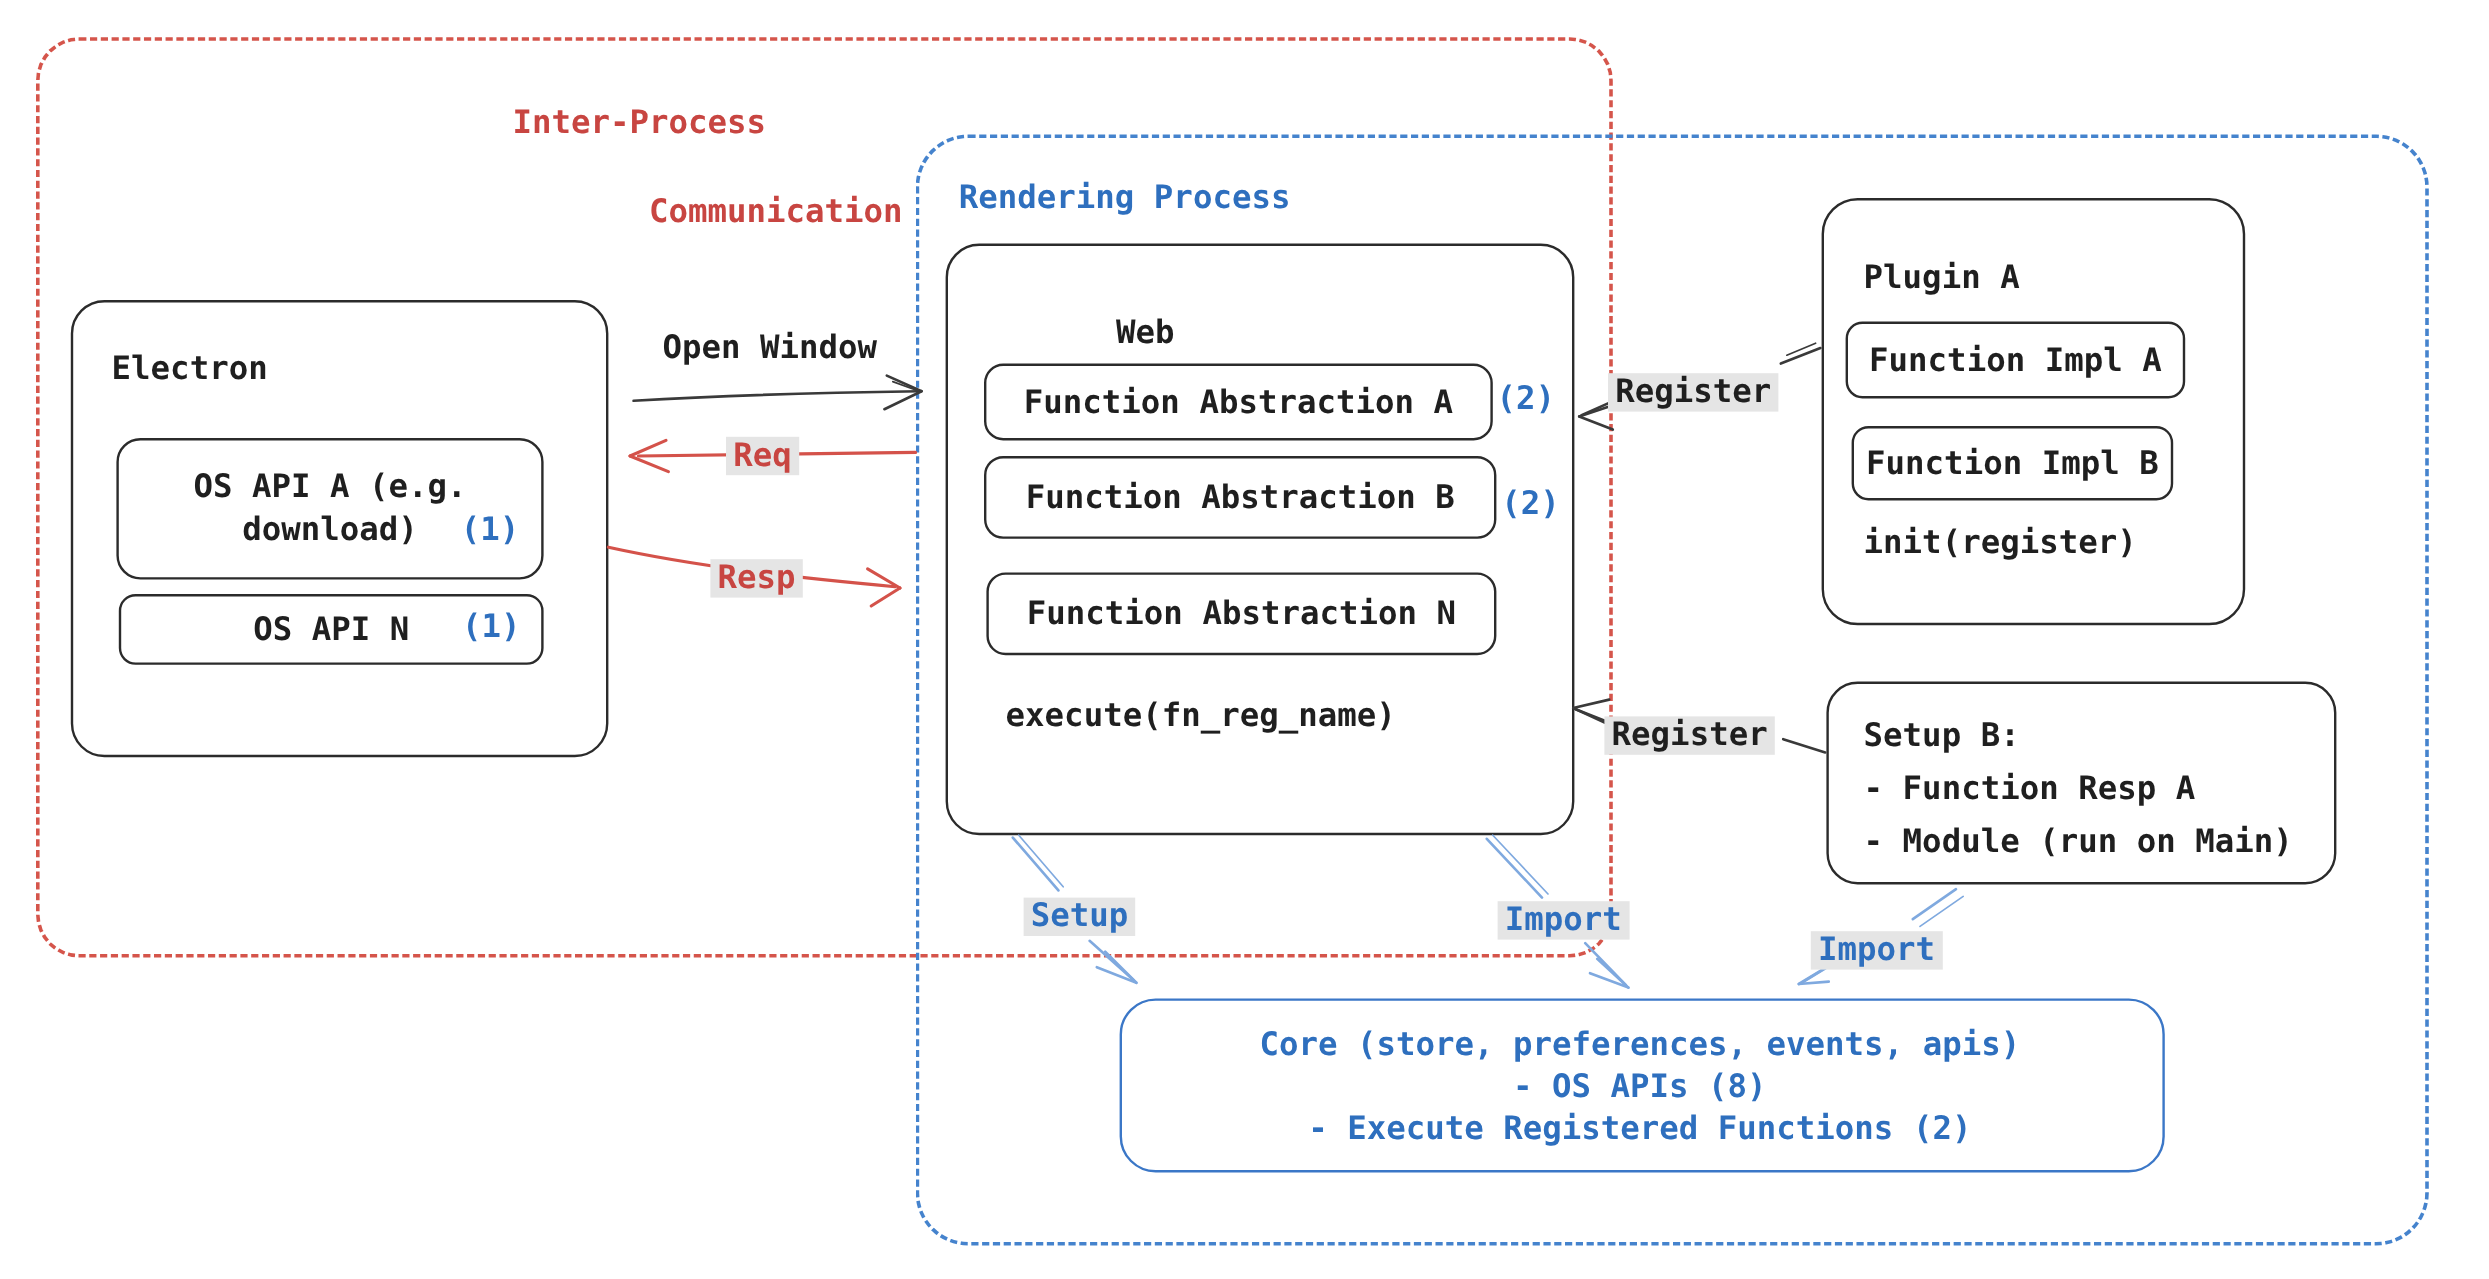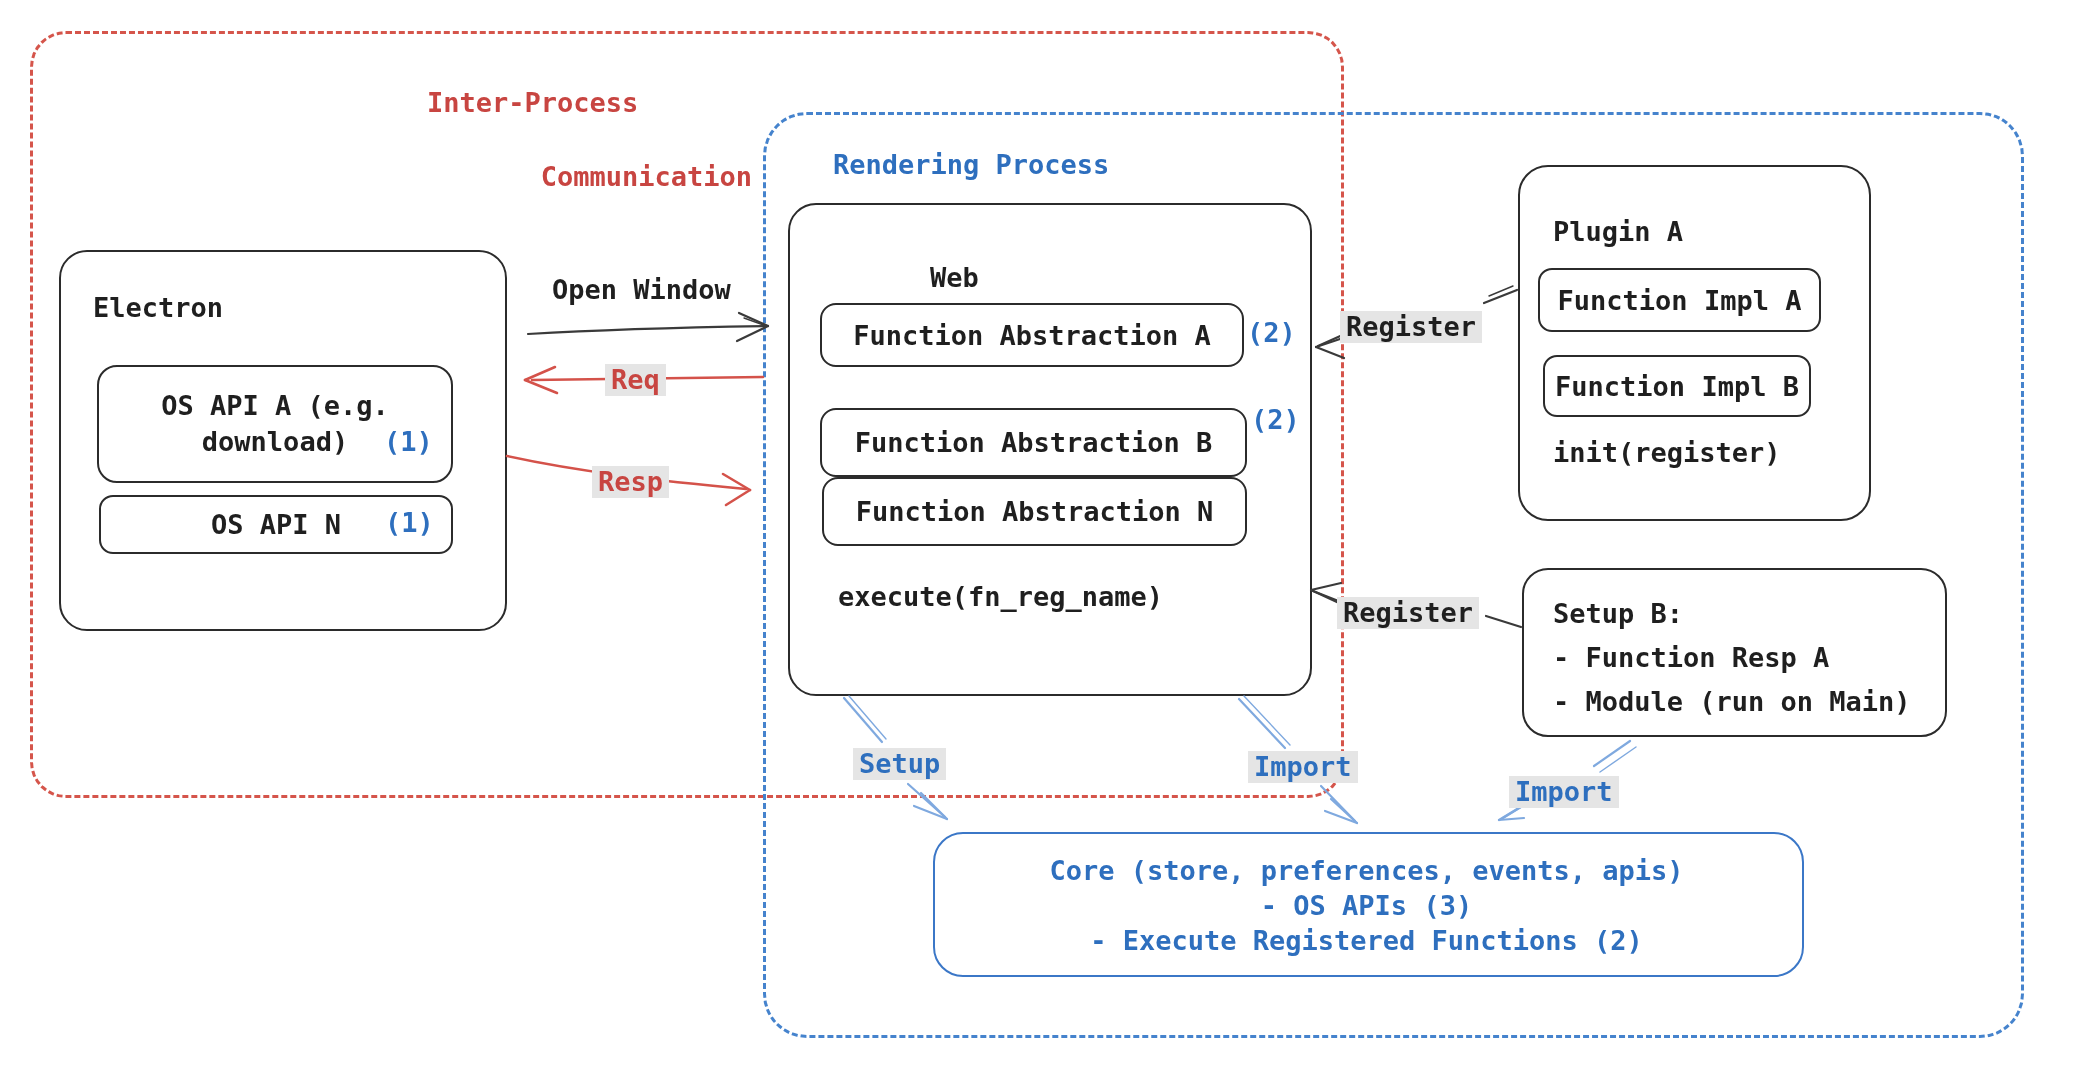--- a/index.html
+++ b/index.html
@@ -100,21 +100,21 @@
       <path class="lblue" style="stroke-width:1.4" d="M1636,747 L1600,772"></path>
       <path class="lblue" d="M1531,801 L1503,818"></path>
       <path class="lblue" d="M1499,820 L1527,803"></path>
       <path class="lblue" d="M1499,820 L1524,818"></path>
     </g>
   </svg>
 
   <div class="t red layer-top" style="left:427px;top:84px;line-height:37px;"><span>Inter-Process</span><br>
        <span>Communication</span></div>
 
-  <div class="t blue layer-top" style="left:833px;top:151px;text-align:center;">Rendering Process</div>
+  <div class="t blue layer-top" style="left:799px;top:151px;text-align:center;">Rendering Process</div>
 
   <div class="box" style="left:59px;top:250px;width:444px;height:377px;border-radius:28px;z-index:2;"></div>
   <div class="t layer-top" style="left:93px;top:294px;">Electron</div>
 
   <div class="ibox" style="left:97px;top:365px;width:352px;height:114px;border-radius:20px;z-index:2;flex-direction:column;">
     <div style="font-size:27px;line-height:36px;text-align:center;">OS API A (e.g.</div>
     <div style="font-size:27px;line-height:36px;text-align:center;">download)</div>
   </div>
   <div class="t blue layer-top" style="left:384px;top:428px;">(1)</div>
 
@@ -128,21 +128,21 @@
   <div class="t red onwhite layer-top" style="left:592px;top:466px;">Resp</div>
 
   <div class="box" style="left:788px;top:203px;width:520px;height:489px;border-radius:28px;z-index:2;"></div>
   <div class="t layer-top" style="left:930px;top:264px;">Web</div>
 
   <div class="ibox" style="left:820px;top:303px;width:420px;height:60px;border-radius:16px;z-index:2;">
     <span style="font-size:27px;">Function Abstraction A</span>
   </div>
   <div class="t blue layer-top" style="left:1247px;top:319px;">(2)</div>
 
-  <div class="ibox" style="left:820px;top:408px;width:423px;height:65px;border-radius:16px;z-index:2;">
+  <div class="ibox" style="left:820px;top:380px;width:423px;height:65px;border-radius:16px;z-index:2;">
     <span style="font-size:27px;">Function Abstraction B</span>
   </div>
   <div class="t blue layer-top" style="left:1251px;top:406px;">(2)</div>
 
   <div class="ibox" style="left:822px;top:477px;width:421px;height:65px;border-radius:16px;z-index:2;">
     <span style="font-size:27px;">Function Abstraction N</span>
   </div>
 
   <div class="t layer-top" style="left:838px;top:583px;">execute(fn_reg_name)</div>
 
@@ -160,15 +160,15 @@
   <div class="t layer-top" style="left:1553px;top:439px;">init(register)</div>
 
   <div class="box" style="left:1522px;top:568px;width:421px;height:165px;border-radius:26px;z-index:2;"></div>
   <div class="lines layer-top" style="left:1553px;top:592px;line-height:44px;"><span>Setup B:</span><br><span>- Function Resp A</span><br><span>- Module (run on Main)</span></div>
 
   <div class="t blue onwhite layer-top" style="left:853px;top:748px;">Setup</div>
   <div class="t blue onwhite layer-top" style="left:1248px;top:751px;">Import</div>
   <div class="t blue onwhite layer-top" style="left:1509px;top:776px;">Import</div>
 
   <div class="box" style="left:933px;top:832px;width:867px;height:141px;border-radius:30px;border:2px solid #3b77c7;z-index:2;"></div>
-  <div class="lines blue layer-top" style="left:933px;top:853px;width:867px;line-height:35px;text-align:center;color:var(--c-blue);"><span>Core (store, preferences, events, apis)</span><br><span>- OS APIs (3)</span><br><span>- Execute Registered Functions (2)</span></div>
+  <div class="lines blue layer-top" style="left:933px;top:853px;width:867px;line-height:35px;text-align:center;color:var(--c-blue);"><span>Core (store, preferences, events, apis)</span><br><span>- OS APIs (8)</span><br><span>- Execute Registered Functions (2)</span></div>
 
 </div>
 
 </body></html>

